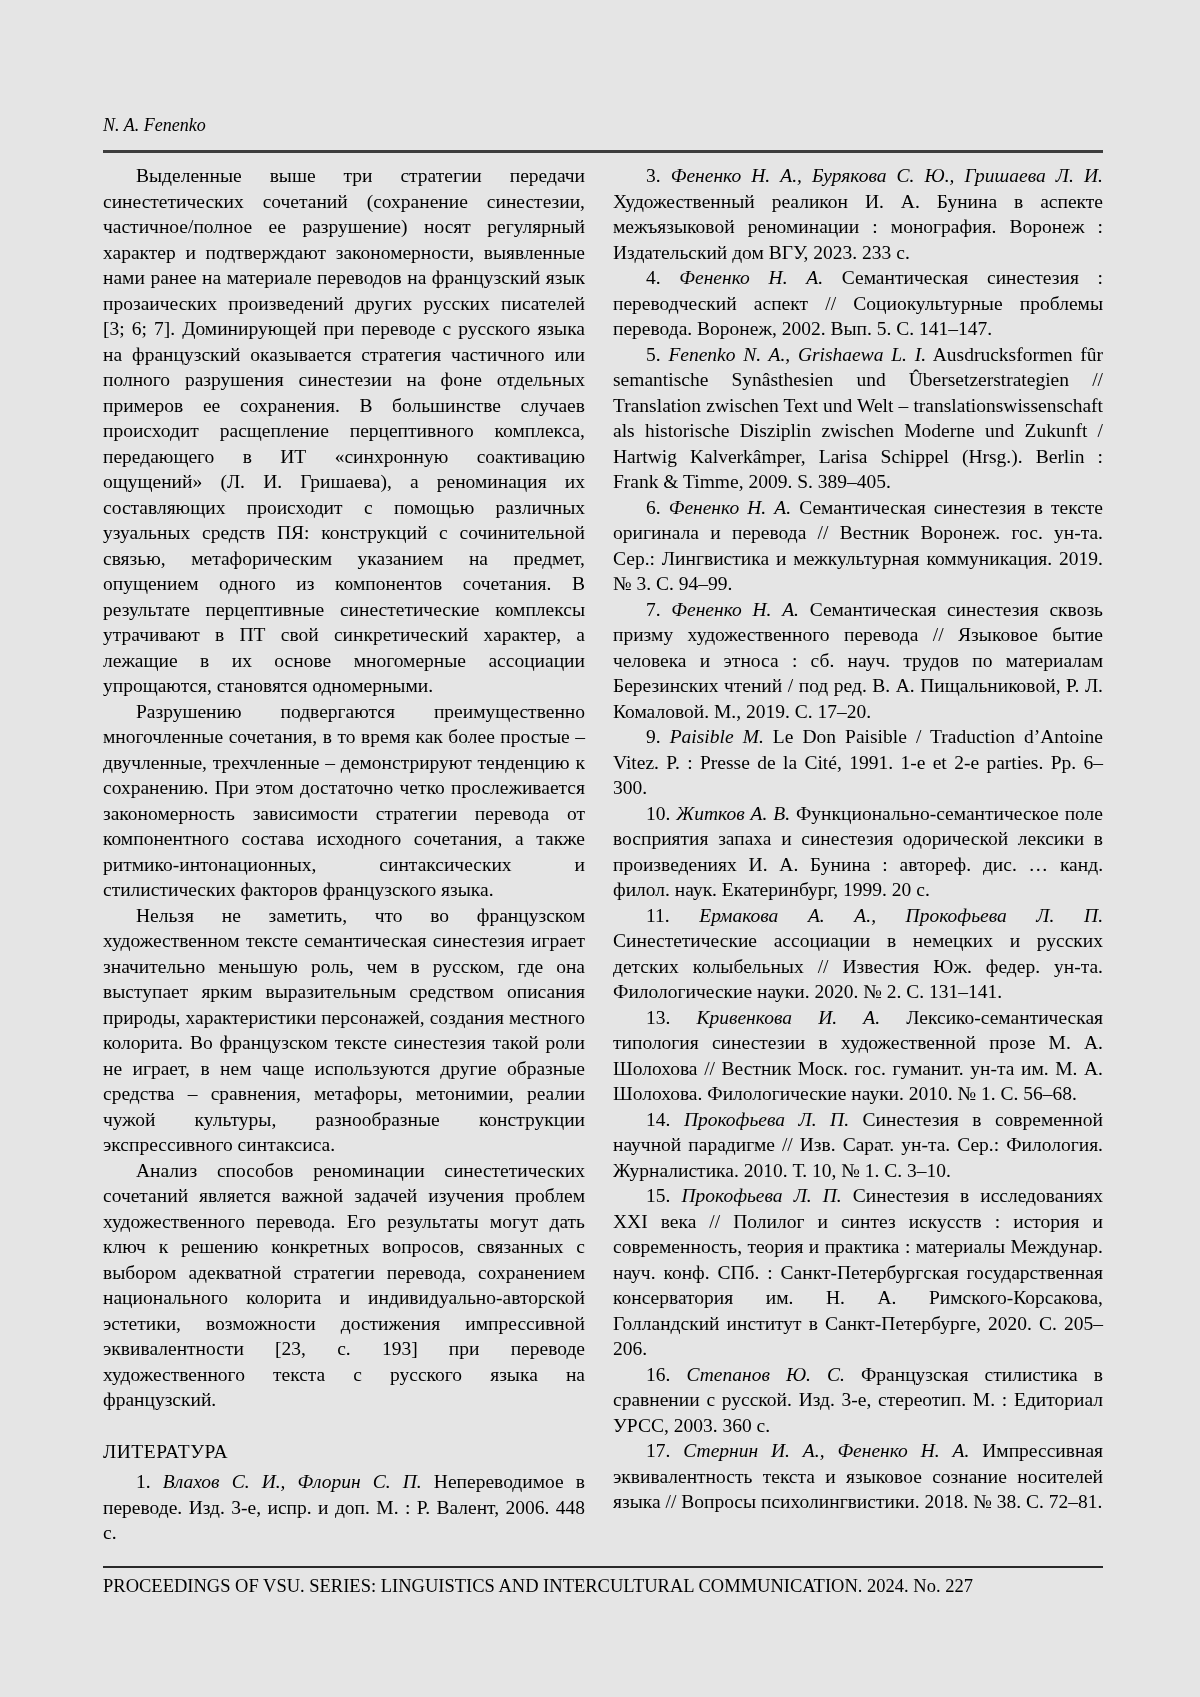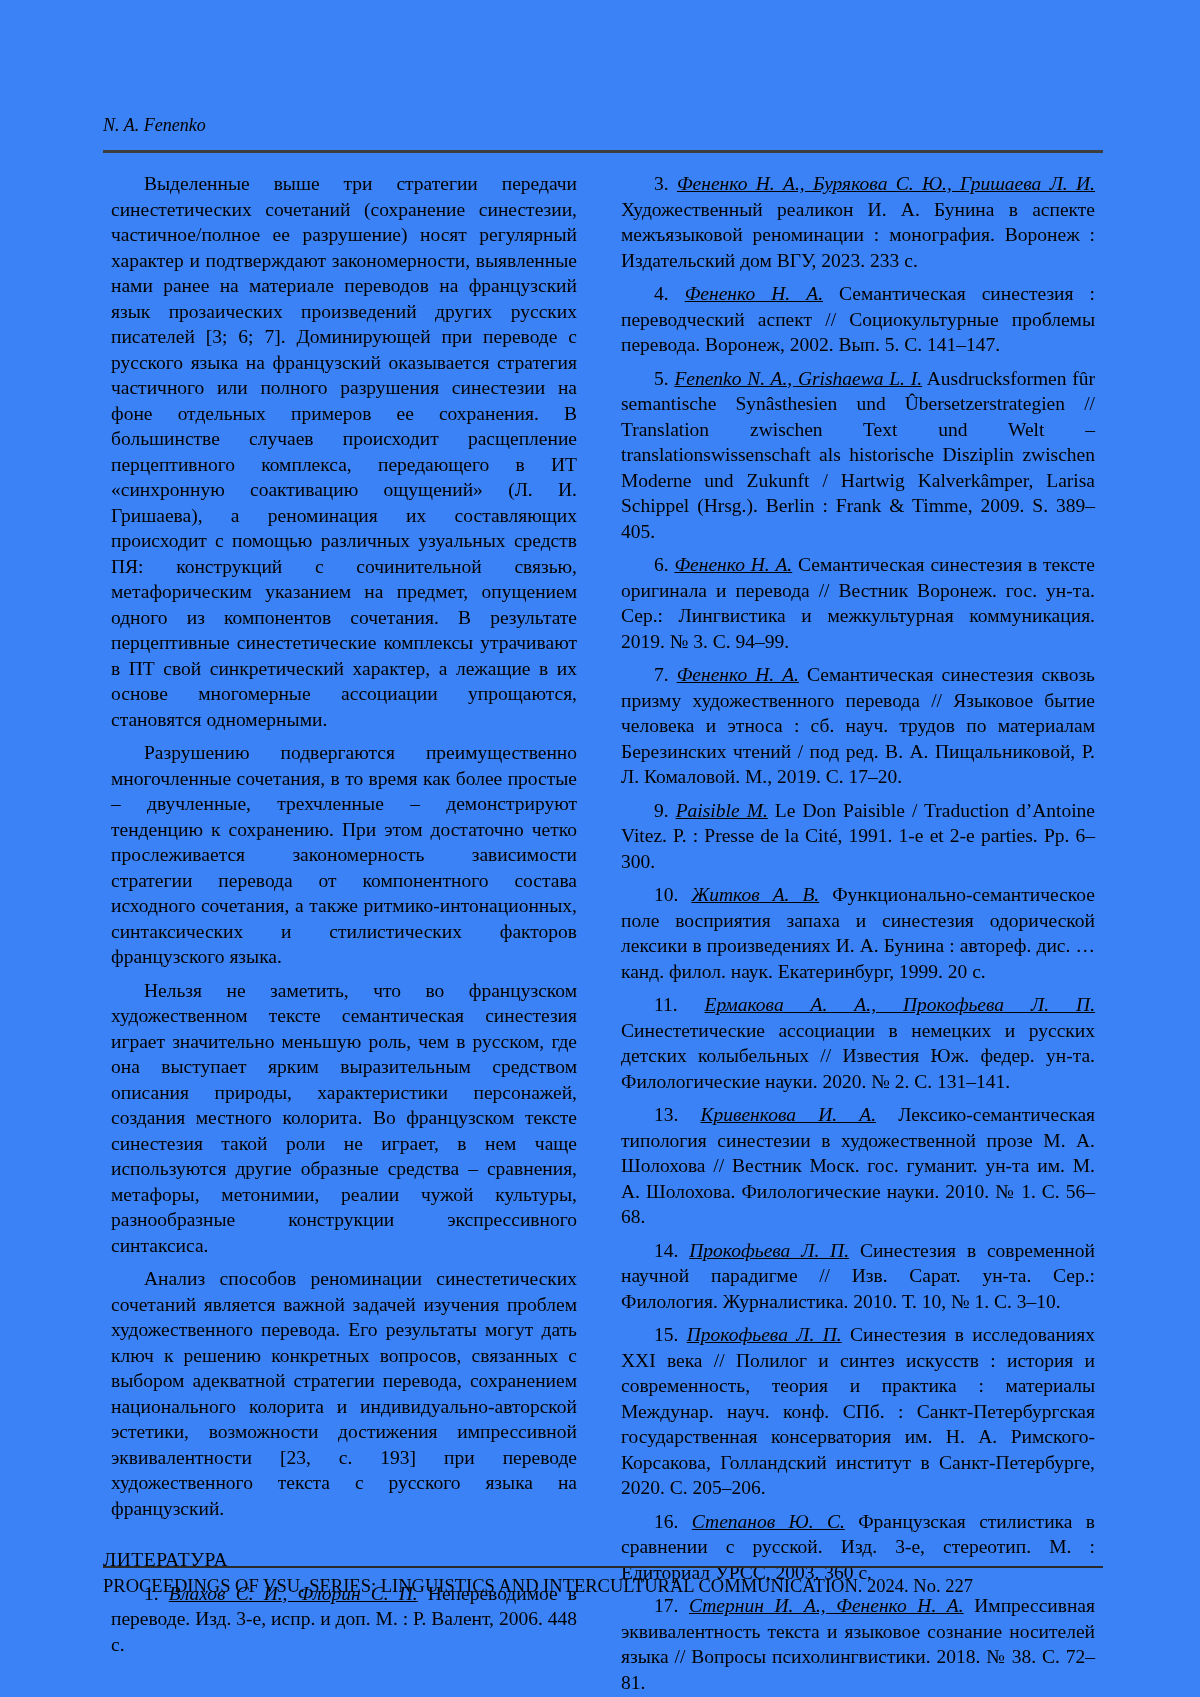--- a/index.html
+++ b/index.html
@@ -1,20 +1,20 @@
 <!DOCTYPE html>
 <html lang="ru"><head>
 <meta charset="utf-8">
 <style>
   html, body { margin: 0; padding: 0; background: #ffffff; }
   .page {
     position: relative;
     width: 1200px;
     height: 1697px;
-    background: #3b82f6;
+    background: #e5e5e5;
     color: #000000;
     font-family: "Liberation Serif", "DejaVu Serif", serif;
     overflow: hidden;
   }
   .running-head {
     position: absolute;
     left: 103px;
     width: 1000px;
     top: 114px;
     display: flex;
@@ -37,35 +37,35 @@
     position: absolute;
     left: 103px;
     top: 163px;
     width: 1000px;
     display: flex;
     gap: 28px;
   }
   .col-left  { width: 482px; }
   .col-right { width: 490px; }
   .col-left p, .col-right p {
-    margin: 8px;
+    margin: 0;
     font-size: 19.5px;
     line-height: 25.5px;
     text-align: justify;
     text-indent: 33px;
     hyphens: auto;
     -webkit-hyphens: auto;
   }
   .lit-heading {
     margin: 26px 0 5px 0 !important;
     text-align: right;
     text-indent: 0 !important;
     letter-spacing: 0.5px;
   }
-  .it { font-style: italic; text-decoration: underline; }
+  .it { font-style: italic; }
   .foot-rule {
     position: absolute;
     left: 103px;
     width: 1000px;
     top: 1566px;
     height: 2px;
     background: #2a2a2a;
   }
   .page-footer {
     position: absolute;

